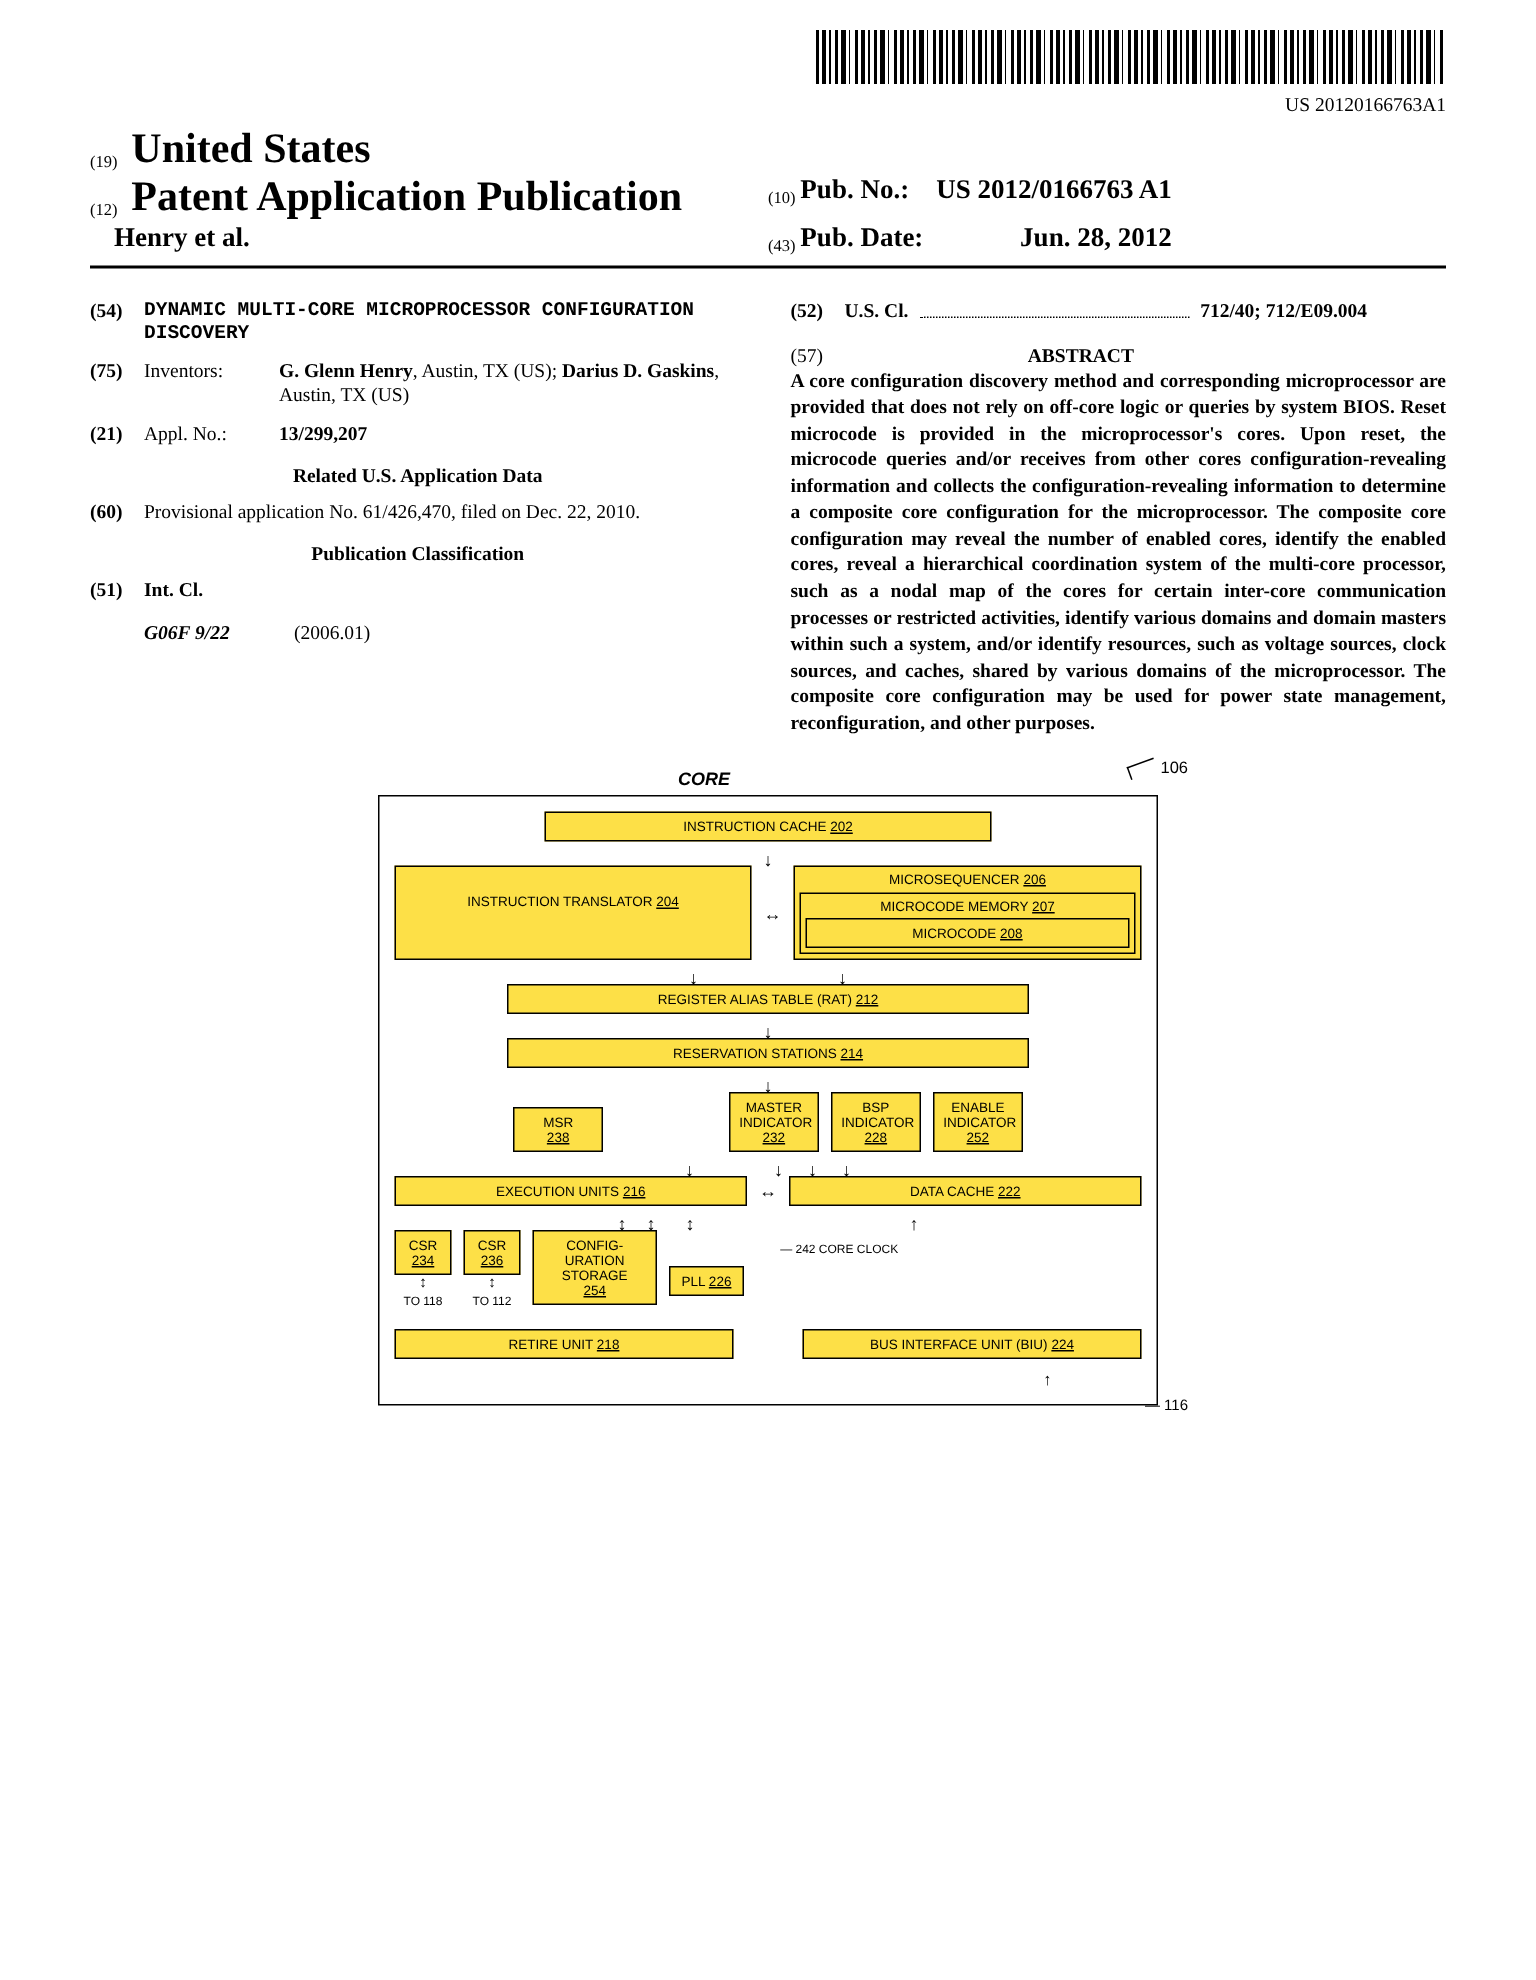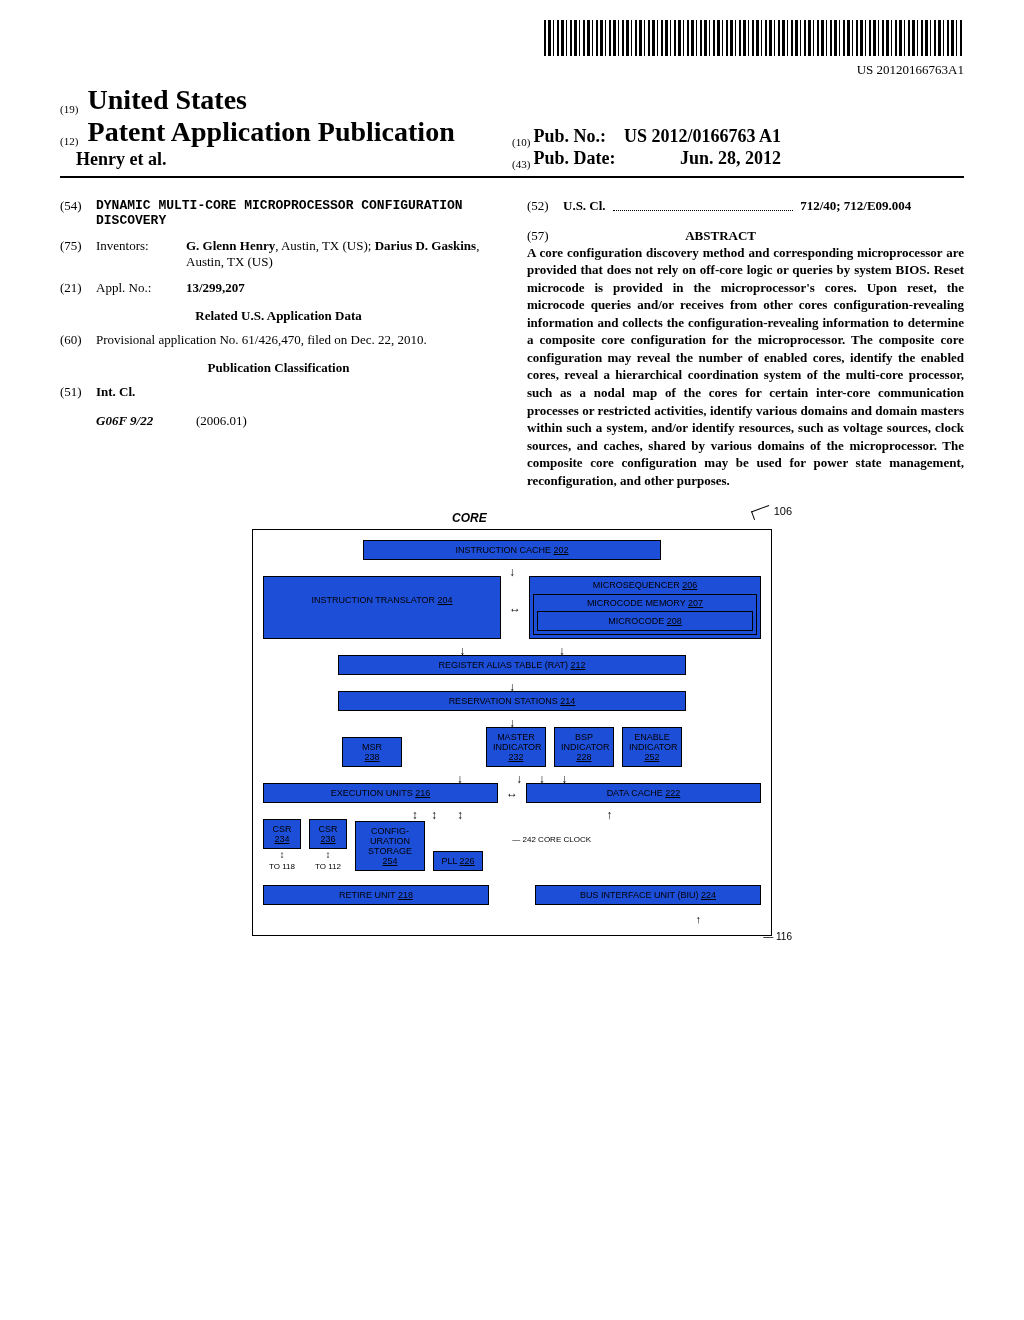--- a/index.html
+++ b/index.html
@@ -13,50 +13,50 @@
     }
     .barcode-area { text-align: right; margin-bottom: 4px; }
     .barcode {
       display: inline-block;
       height: 36px;
       width: 420px;
       background: repeating-linear-gradient(90deg, #000 0, #000 2px, #fff 2px, #fff 4px, #000 4px, #000 7px, #fff 7px, #fff 9px, #000 9px, #000 10px, #fff 10px, #fff 13px);
     }
     .barcode-num { text-align: right; font-size: 13px; margin-top: 2px; }
     .header-block { margin-top: 6px; }
-    .header-row { display: flex; align-items: flex-end; }
+    .header-row { display: flex; align-items: flex-start; }
     .header-left { flex: 1; }
     .header-right { flex: 1; }
     .sup { font-size: 11px; vertical-align: sub; }
     .us-title { font-size: 28px; font-weight: bold; margin-left: 6px; }
     .pub-title { font-size: 28px; font-weight: bold; margin-left: 6px; }
     .author-line { font-size: 18px; font-weight: bold; margin-left: 16px; }
     .right-line { font-size: 18px; font-weight: bold; }
     .pub-date-val { margin-left: 60px; }
     hr.thick { border: none; border-top: 2px solid #000; margin: 6px 0 20px 0; }
     .columns { display: flex; gap: 30px; }
     .col { flex: 1; }
     .biblio-row { display: flex; margin-bottom: 10px; }
-    .biblio-code { width: 36px; font-size: 13px; }
+    .biblio-code { width: 36px; font-size: 13px; font-weight: bold; }
     .biblio-label { width: 90px; font-size: 13px; }
     .biblio-val { flex: 1; font-size: 13px; }
     .title-54 { font-weight: bold; text-transform: uppercase; font-family: Liberation Mono, monospace; }
     .section-title { text-align: center; font-weight: bold; font-size: 13px; margin: 12px 0 8px 0; }
     .abstract-text { font-size: 13px; line-height: 1.35; text-align: justify; font-weight: bold; }
     .intcl-row { display: flex; }
     .intcl-code { font-weight: bold; font-style: italic; width: 100px; }
     .uscl-dots { display: inline-block; width: 180px; border-bottom: 1px dotted #000; vertical-align: middle; margin: 0 4px; height: 8px; }
     
     .diagram-area { margin-top: 40px; display: flex; justify-content: center; }
     .diagram { position: relative; width: 520px; font-family: Arial, sans-serif; font-size: 9px; }
     .diagram-title { position: absolute; top: -18px; left: 200px; font-style: italic; font-weight: bold; font-size: 12px; }
     .diagram-106 { position: absolute; top: -24px; right: -20px; font-size: 11px; }
     .diagram-106::before { content: ""; display: inline-block; width: 18px; height: 8px; border-top: 1px solid #000; border-left: 1px solid #000; transform: rotate(-20deg); margin-right: 3px; vertical-align: middle; }
     .outer-box { border: 1px solid #000; padding: 10px; }
-    .box { border: 1px solid #000; padding: 4px 6px; text-align: center; background: #1d4ed8; }
+    .box { border: 1px solid #000; padding: 4px 6px; text-align: center; background: #fde047; }
     .row { display: flex; gap: 8px; margin-bottom: 8px; align-items: stretch; justify-content: center; }
     .u { text-decoration: underline; }
     .arrow-down { text-align: center; line-height: 1; font-size: 12px; margin: -2px 0; }
     .small-gap { height: 6px; }
     .inner-nested { padding: 3px; }
     .flex1 { flex: 1; }
     .narrow { width: 60px; }
     .conn-label { font-size: 8px; text-align: center; margin-top: 2px; }
     .pll-box { width: 50px; }
   </style>
@@ -255,38 +255,38 @@
           <span class="u">216</span>
         </div>
         <div style="align-self:center; font-size:12px">↔</div>
         <div class="box flex1">
           <span>DATA CACHE</span>
           <span class="u">222</span>
         </div>
       </div>
       <div class="arrow-down">↕ &nbsp;&nbsp; ↕ &nbsp;&nbsp;&nbsp;&nbsp; ↕ &nbsp;&nbsp;&nbsp;&nbsp;&nbsp;&nbsp;&nbsp;&nbsp;&nbsp;&nbsp;&nbsp;&nbsp;&nbsp;&nbsp;&nbsp;&nbsp;&nbsp;&nbsp;&nbsp;&nbsp;&nbsp;&nbsp;&nbsp;&nbsp;&nbsp;&nbsp;&nbsp;&nbsp;&nbsp;&nbsp;&nbsp;&nbsp;&nbsp;&nbsp;&nbsp;&nbsp;&nbsp;&nbsp;&nbsp;&nbsp;&nbsp; ↑</div>
 
-      <div class="row" style="align-items:flex-end">
+      <div class="row" style="align-items:flex-start">
         <div style="text-align:center">
           <div class="box" style="width:38px">
             <span>CSR</span><br>
             <span class="u">234</span>
           </div>
           <div style="font-size:10px">↕</div>
           <div class="conn-label">TO 118</div>
         </div>
         <div style="text-align:center">
           <div class="box" style="width:38px">
             <span>CSR</span><br>
             <span class="u">236</span>
           </div>
           <div style="font-size:10px">↕</div>
           <div class="conn-label">TO 112</div>
         </div>
-        <div class="box" style="width:70px">
+        <div class="box" style="width:83px">
           <span>CONFIG-URATION STORAGE</span><br>
           <span class="u">254</span>
         </div>
         <div style="flex:0.4; position:relative;">
           <div style="position:absolute; right:-30px; top:8px; font-size:8px; white-space:nowrap;">— <span>242 CORE CLOCK</span></div>
           <div class="box pll-box" style="margin-top:24px">
             <span>PLL</span>
             <span class="u">226</span>
           </div>
         </div>

